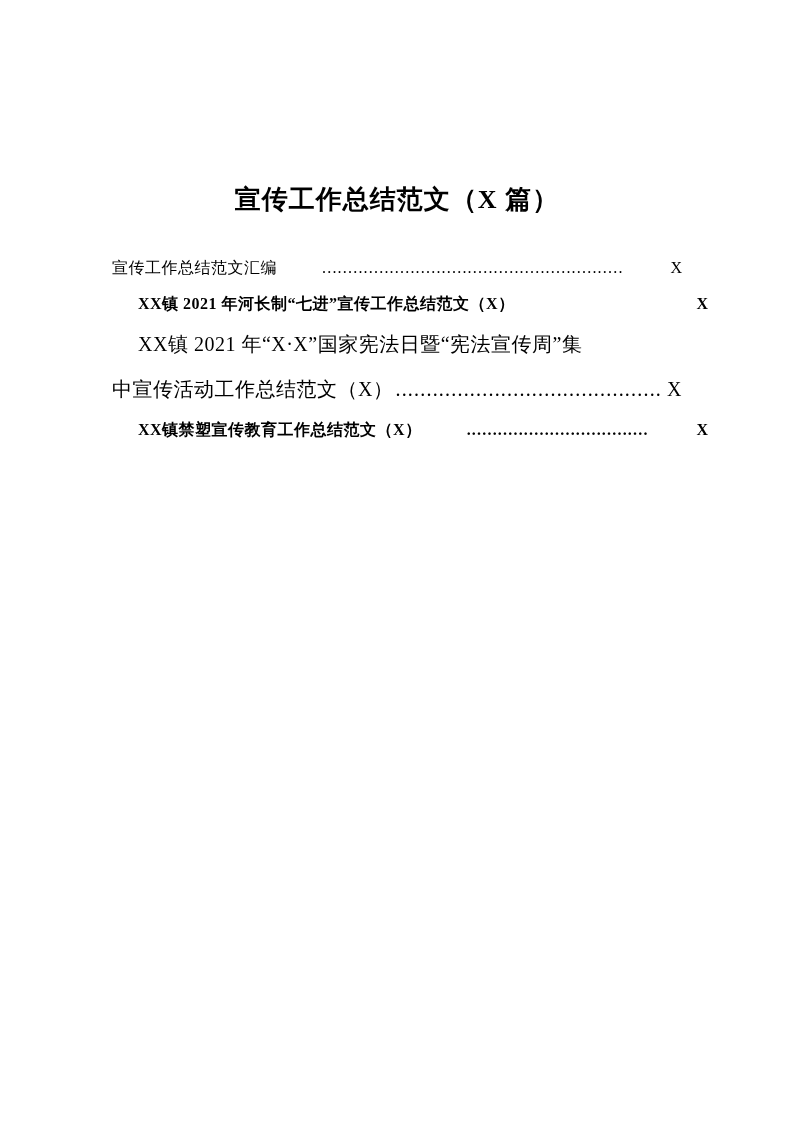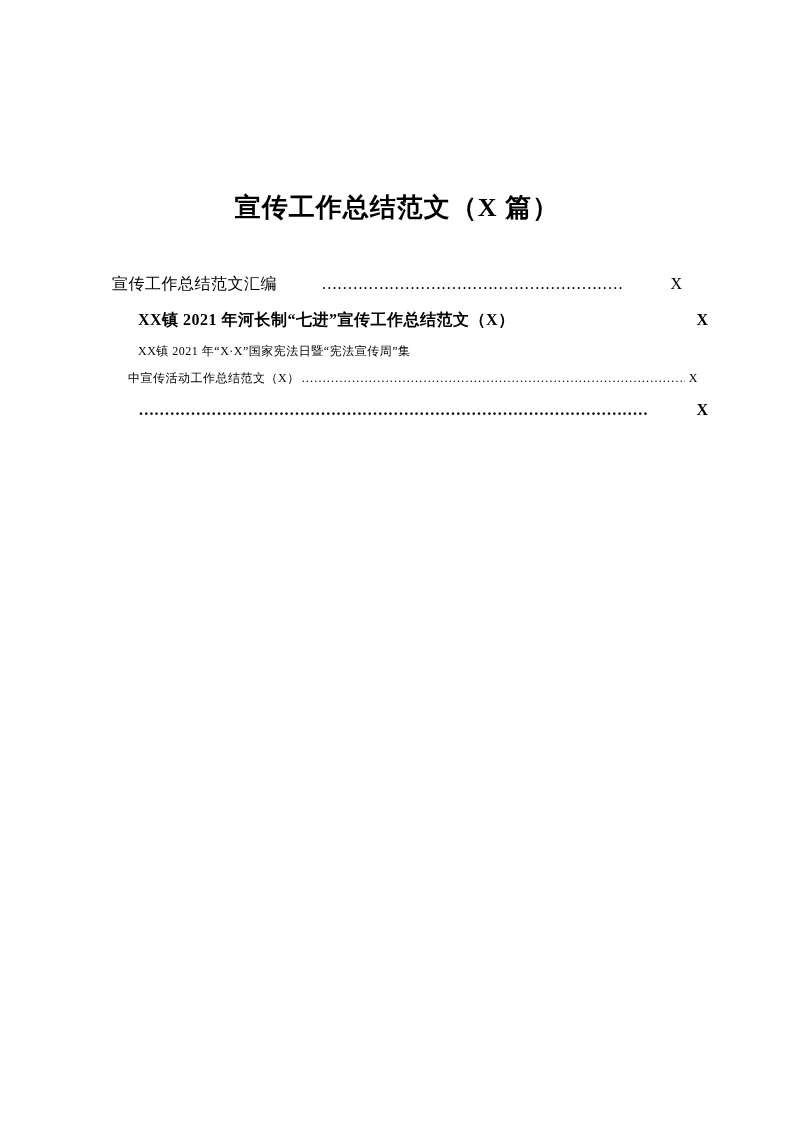--- a/index.html
+++ b/index.html
@@ -15,21 +15,21 @@
     overflow: hidden;
   }
   .page {
     position: relative;
     width: 794px;
     height: 1122px;
     box-sizing: border-box;
     padding: 0 112px;
   }
   .doc-title {
-    margin: 8px;
+    margin: 0;
     padding-top: 182px;
     text-align: center;
     font-size: 26px;
     font-weight: bold;
     letter-spacing: 1px;
     line-height: 1.4;
   }
   .toc-heading {
     margin: 0;
     padding-top: 78px;
@@ -71,34 +71,33 @@
   }
   .toc-row .leader.blank::before {
     content: "";
   }
   .toc-row .pageno {
     white-space: nowrap;
     padding-left: 2px;
   }
   
   .toc-wrap {
-    font-size: 12px;
+    font-size: 20px;
     line-height: 2.25;
     letter-spacing: 0.5px;
   }
   .toc-wrap .line1 {
     display: block;
     padding-left: 26px;
     text-align: justify;
   }
   .toc-wrap .line2 {
     display: flex;
     align-items: baseline;
     width: 100%;
-    margin-left: 16px;
   }
   .toc-wrap .line2 .label2 {
     white-space: nowrap;
   }
   .toc-wrap .line2 .leader2 {
     flex: 1 1 auto;
     overflow: hidden;
     white-space: nowrap;
     letter-spacing: 1.2px;
     margin: 0 2px;
@@ -136,18 +135,19 @@
     <div class="toc-wrap">
       <span class="line1">XX镇 2021 年“X·X”国家宪法日暨“宪法宣传周”集</span>
       <span class="line2">
         <span class="label2">中宣传活动工作总结范文（X）</span>
         <span class="leader2"></span>
         <span class="pageno2">X</span>
       </span>
     </div>
 
     <div class="toc-row indent">
+      <span class="label">XX镇禁塑宣传教育工作总结范文（X）</span>
       <span class="leader"></span>
       <span class="pageno">X</span>
     </div>
 
   </div>
 </div>
 
 </body></html>

